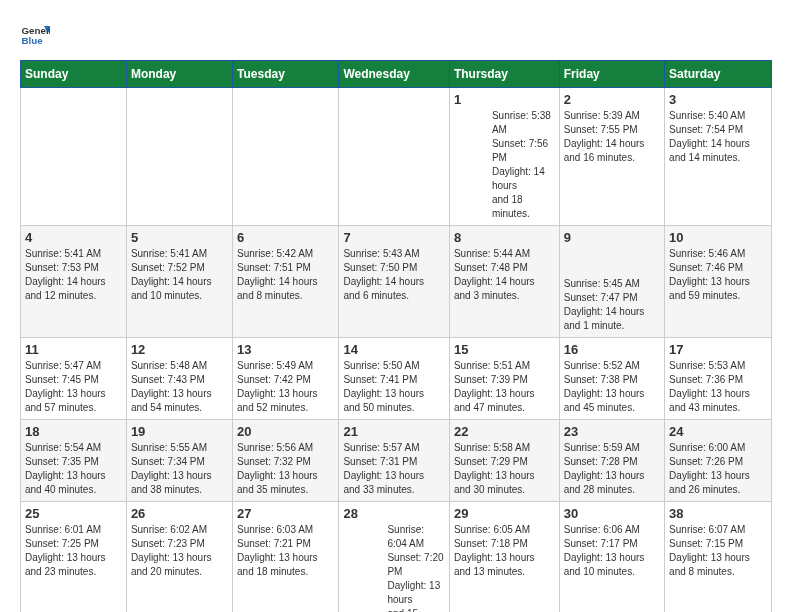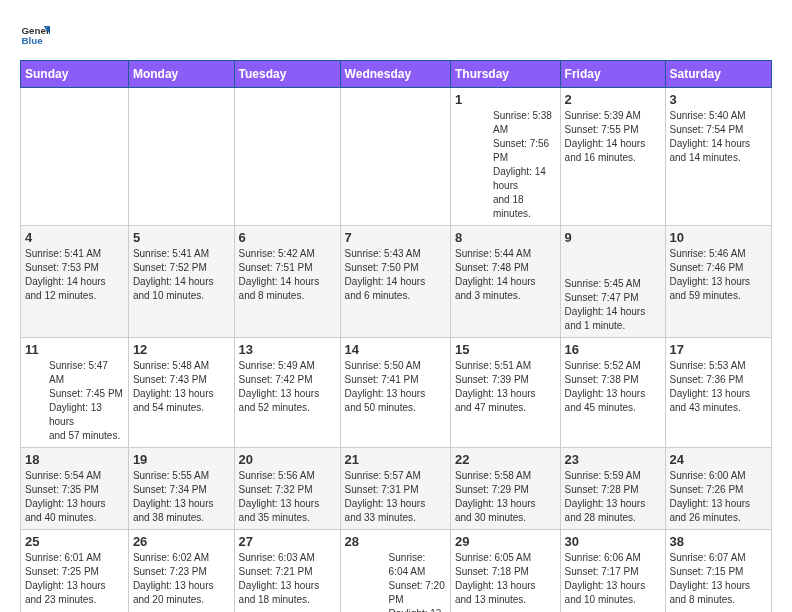--- a/index.html
+++ b/index.html
@@ -36,21 +36,21 @@
     .subtitle {
       font-size: 16px;
       color: #555;
     }
     .calendar-table {
       width: 100%;
       border-collapse: collapse;
       font-size: 11px;
     }
     .calendar-table th {
-      background-color: #8b5cf6;
+      background-color: #15803d;
       color: #fff;
       text-align: left;
       padding: 6px 4px;
       font-size: 12px;
       font-weight: bold;
       border: 1px solid #1a5a9a;
     }
     .calendar-table td {
       border: 1px solid #ccc;
       vertical-align: top;
@@ -189,21 +189,21 @@
           <span class="day-number">10</span>
           <div class="day-info" style="white-space: pre-line;">Sunrise: 5:46 AM
 Sunset: 7:46 PM
 Daylight: 13 hours
 and 59 minutes.</div>
         </td>
       </tr>
       <tr class="row-odd">
         <td>
           <span class="day-number">11</span>
-          <div class="day-info" style="white-space: pre-line; margin-left: 24px;">Sunrise: 5:47 AM
+          <div class="day-info" style="white-space: pre-line;">Sunrise: 5:47 AM
 Sunset: 7:45 PM
 Daylight: 13 hours
 and 57 minutes.</div>
         </td>
         <td>
           <span class="day-number">12</span>
           <div class="day-info" style="white-space: pre-line;">Sunrise: 5:48 AM
 Sunset: 7:43 PM
 Daylight: 13 hours
 and 54 minutes.</div>

